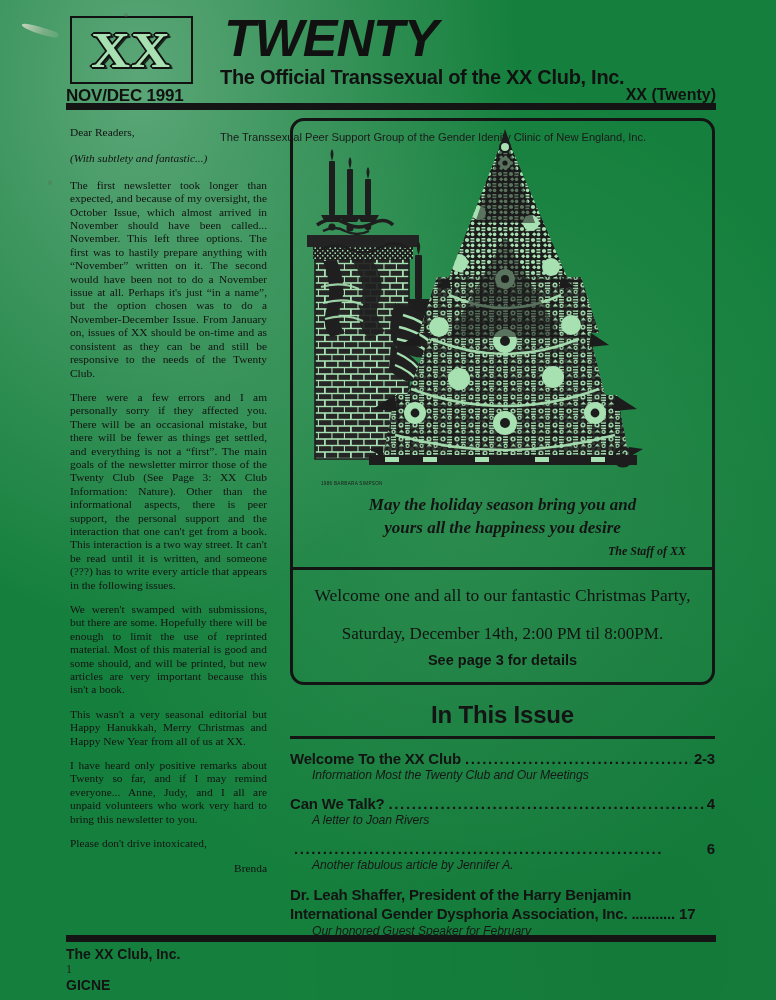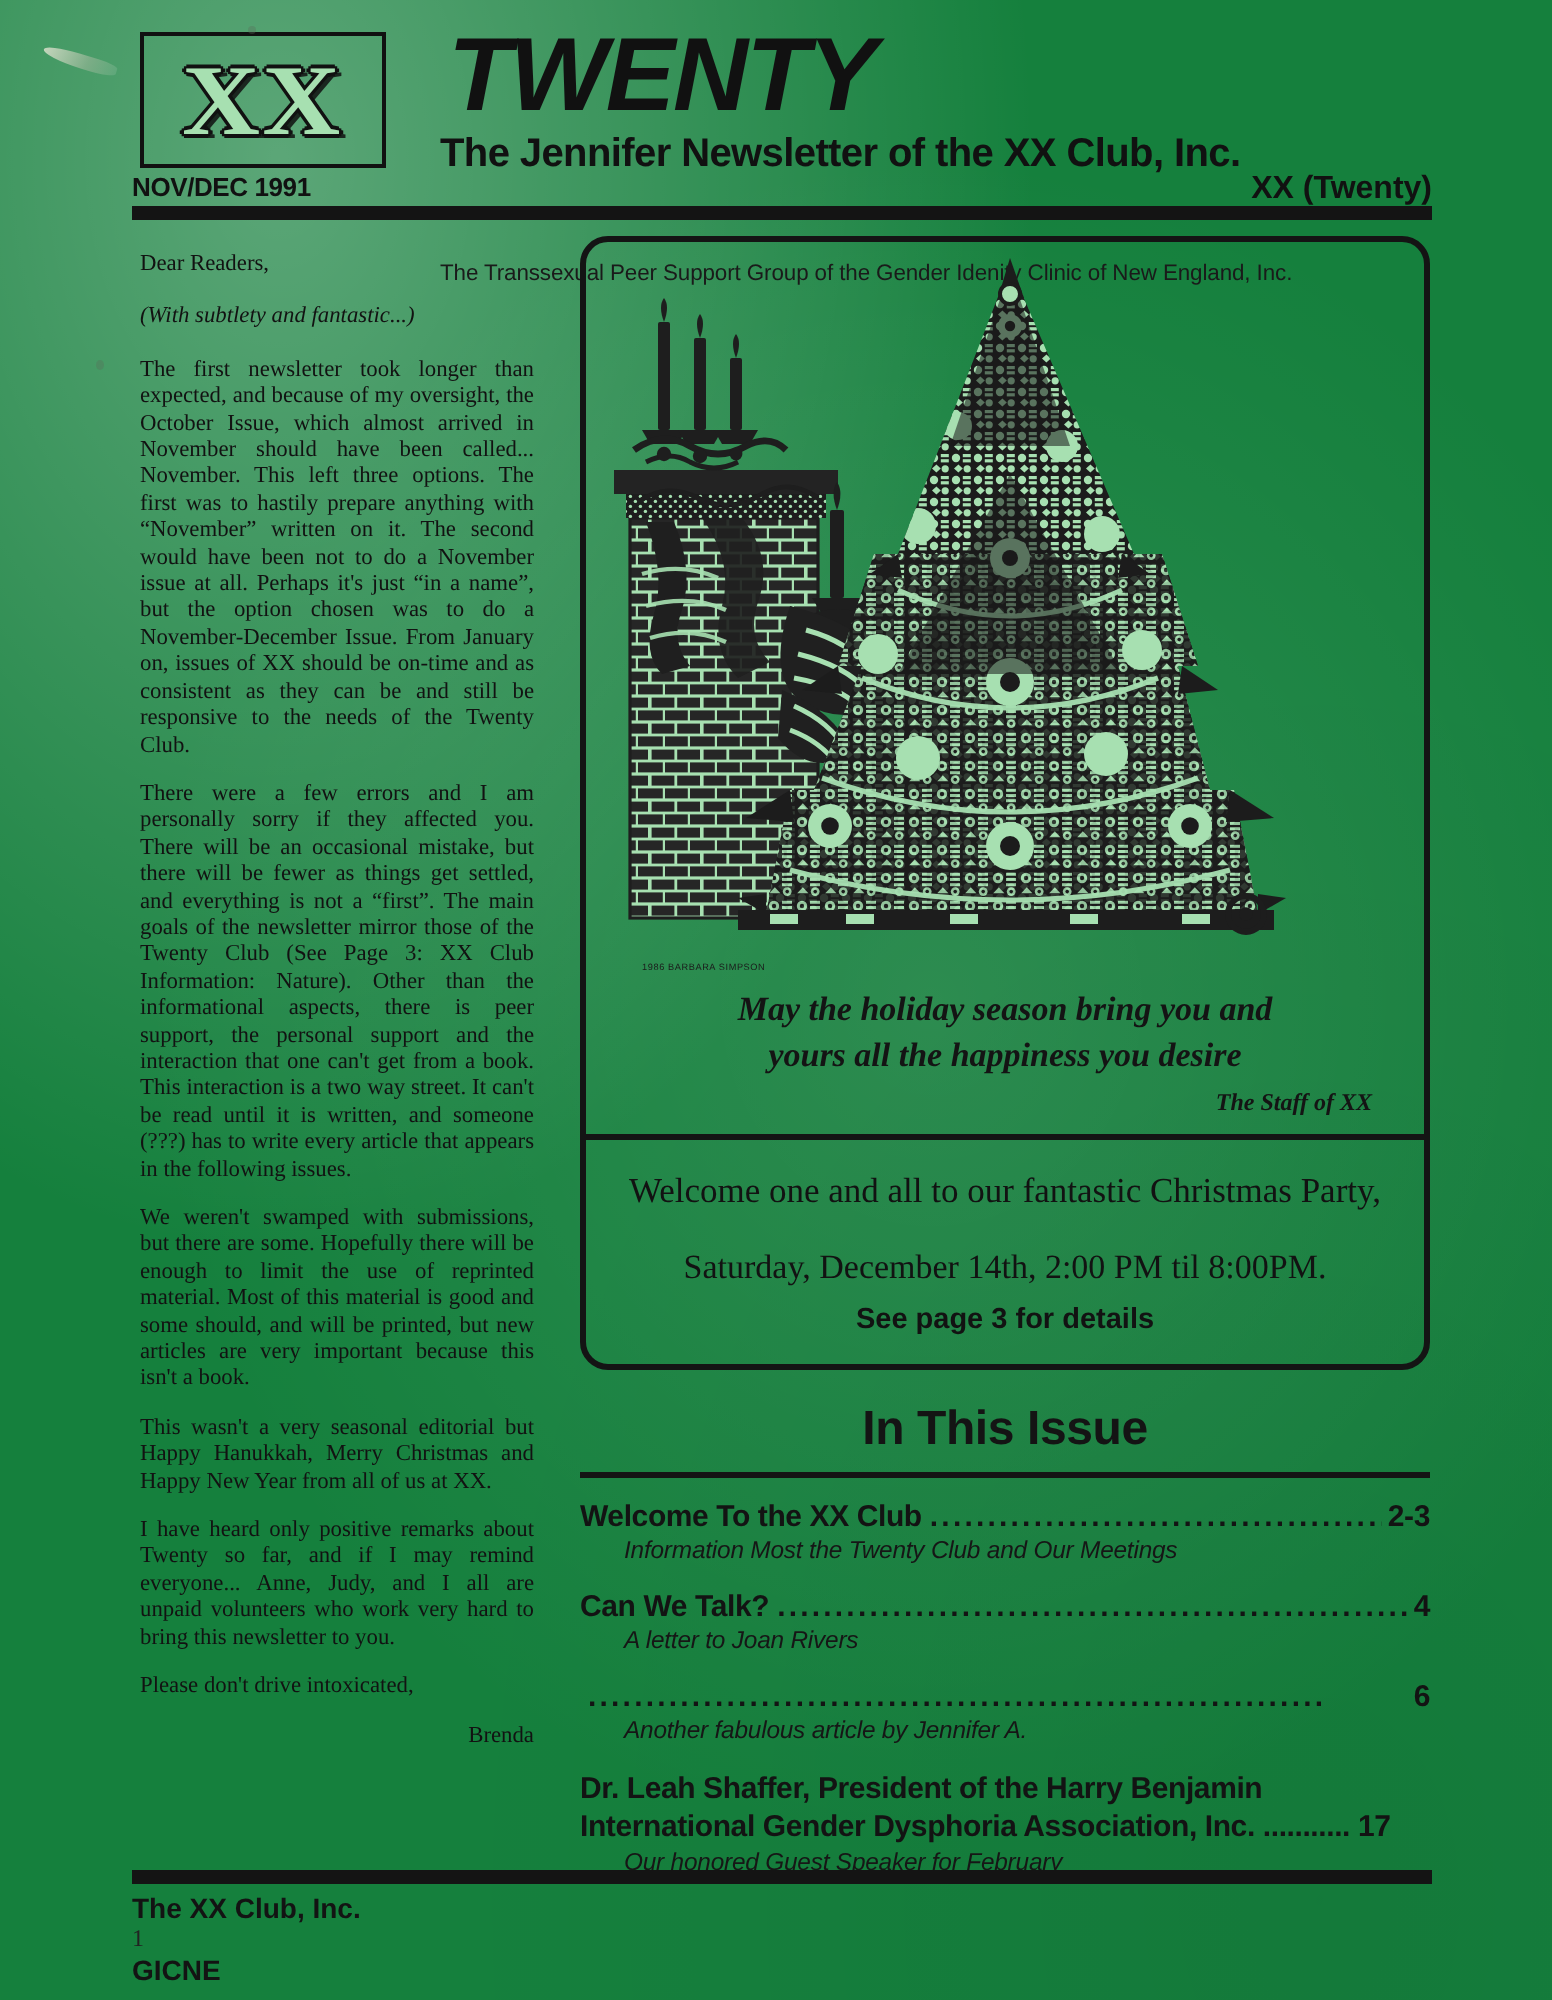--- a/index.html
+++ b/index.html
@@ -73,21 +73,21 @@
     text-shadow:
        2px 0 0 #111, -2px 0 0 #111, 0 2px 0 #111, 0 -2px 0 #111,
        3px 2px 0 rgba(17,17,17,0.85);
     transform: scaleX(1.08);
   }
   .issue-date {
     position: absolute;
     left: 2px; top: 74px;
     font-family: "Liberation Sans", sans-serif;
     font-weight: 700;
-    font-size: 13px;
+    font-size: 17px;
     letter-spacing: -0.2px;
     color: #111;
   }
   .mast-title {
     position: absolute;
     left: 160px; top: -2px;
     font-family: "Liberation Sans", sans-serif;
     font-style: italic;
     font-weight: 700;
     font-size: 52px;
@@ -324,21 +324,21 @@
   <div class="tape-artifact"></div>
   <div class="speck" style="left:48px;top:180px;width:4px;height:5px;"></div>
   <div class="speck" style="left:124px;top:13px;width:4px;height:4px;"></div>
 
   <div class="masthead">
     <div class="logo-box">
       <span class="logo-xx">XX</span>
     </div>
     <div class="issue-date">NOV/DEC 1991</div>
     <div class="mast-title">TWENTY</div>
-    <div class="mast-sub1">The Jennifer Newsletter of the XX Club, Inc.</div>
+    <div class="mast-sub1">The Official Transsexual of the XX Club, Inc.</div>
     <div class="mast-sub2">The Transsexual Peer Support Group of the Gender Idenity Clinic of New England, Inc.</div>
     <div class="mast-right">XX (Twenty)</div>
   </div>
   <div class="rule-thick"></div>
 
   <div class="col-left">
     <p class="salutation">Dear Readers,</p>
     <p class="subtle-line">(With subtlety and fantastic...)</p>
     <p>The first newsletter took longer than expected, and because of my oversight, the October Issue, which almost arrived in November should have been called... November. This left three options. The first was to hastily prepare anything with “November” written on it. The second would have been not to do a November issue at all. Perhaps it's just “in a name”, but the option chosen was to do a November-December Issue. From January on, issues of XX should be on-time and as consistent as they can be and still be responsive to the needs of the Twenty Club.</p>
     <p>There were a few errors and I am personally sorry if they affected you. There will be an occasional mistake, but there will be fewer as things get settled, and everything is not a “first”. The main goals of the newsletter mirror those of the Twenty Club (See Page 3: XX Club Information: Nature). Other than the informational aspects, there is peer support, the personal support and the interaction that one can't get from a book. This interaction is a two way street. It can't be read until it is written, and someone (???) has to write every article that appears in the following issues.</p>

